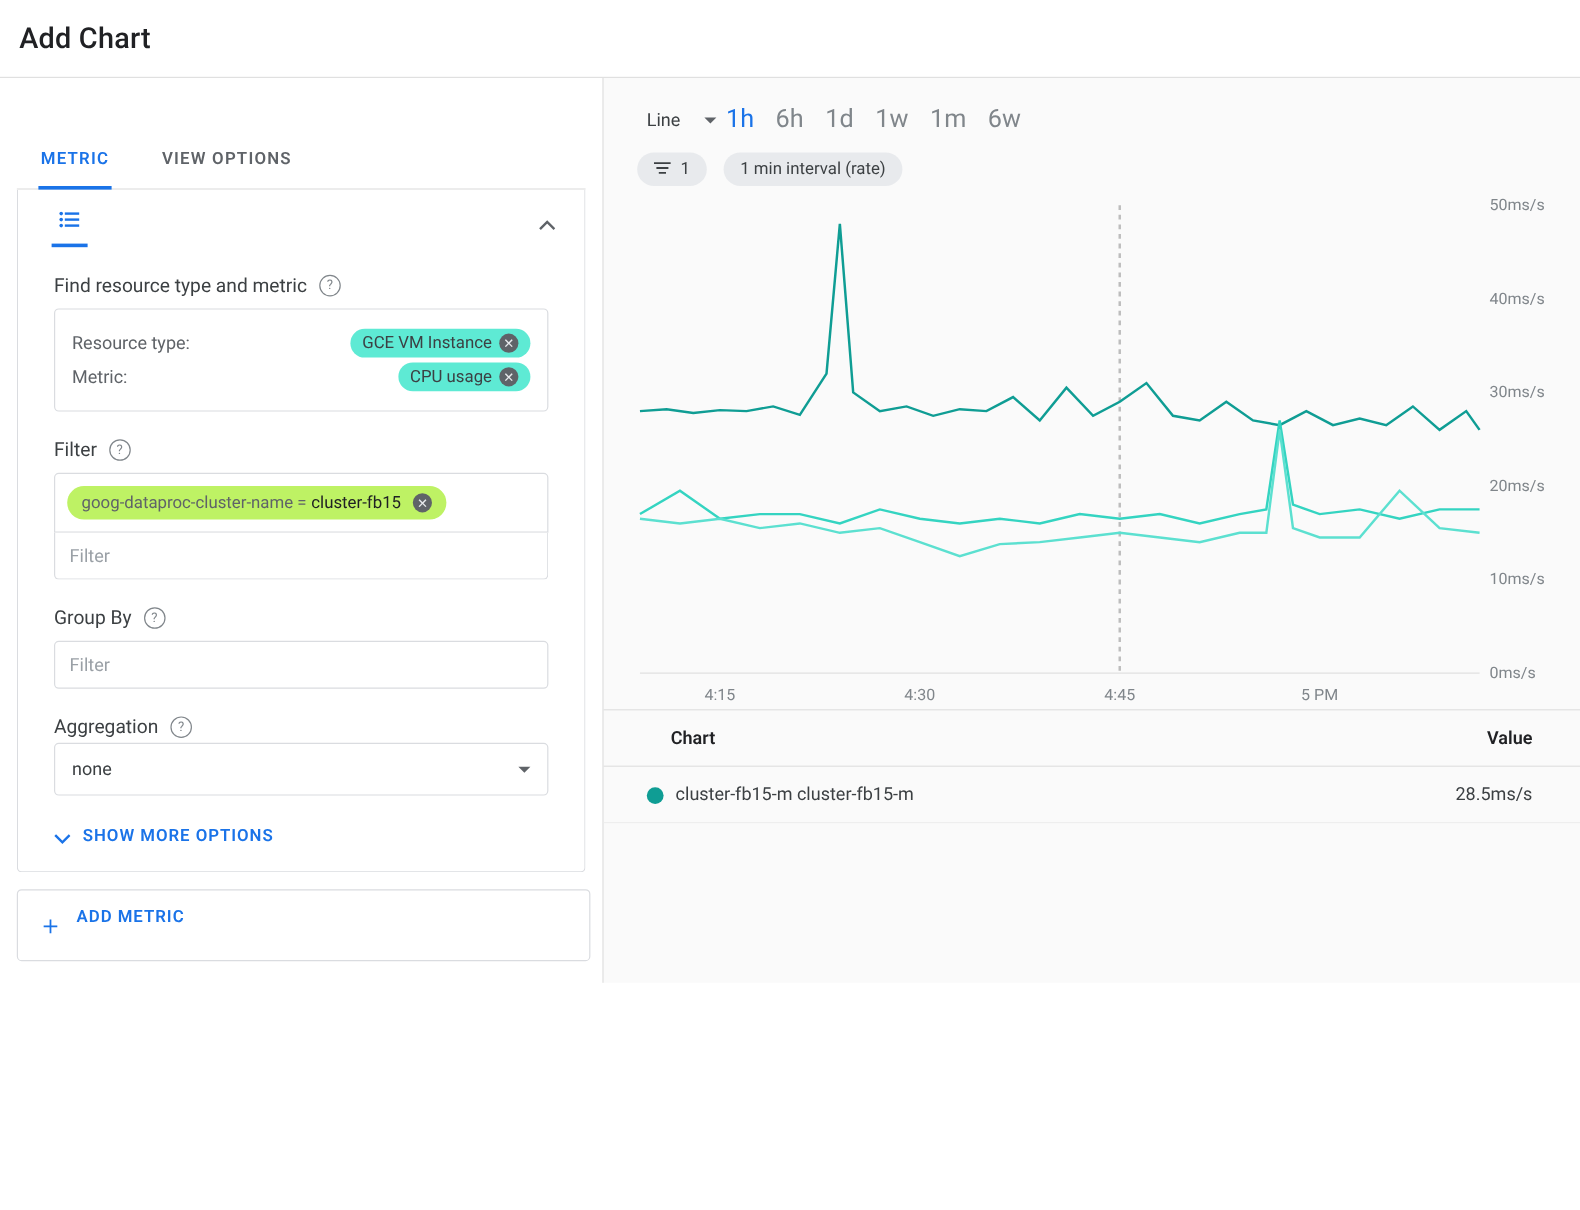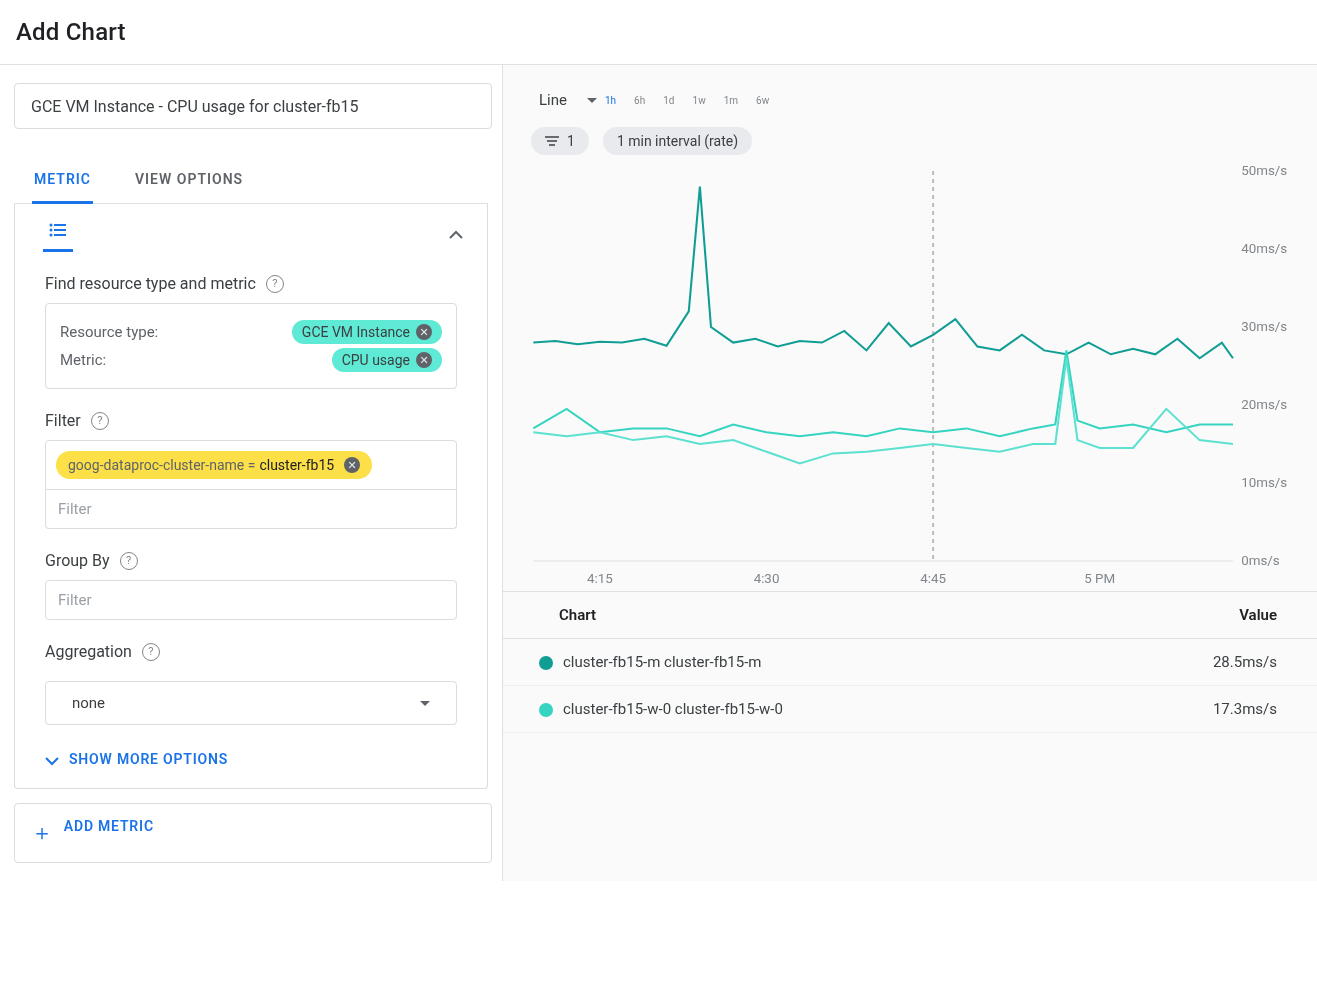--- a/index.html
+++ b/index.html
@@ -28,40 +28,40 @@
   .list-icon { color:#1a73e8; font-size:18px; border-bottom:3px solid #1a73e8; padding:8px 6px; }
   .chevron { color:#5f6368; font-size:18px; cursor:pointer; padding:6px 10px;}
 
   .section { padding:0 30px; margin-top:22px; }
   .section-label { font-size:16px; color:#3c4043; display:flex; align-items:center; gap:10px; }
   .help-icon { display:inline-flex; width:18px; height:18px; border:1.5px solid #80868b; border-radius:50%; align-items:center; justify-content:center; font-size:11px; color:#80868b; }
   .resource-box { border:1px solid #dadce0; border-radius:4px; padding:12px 14px; margin-top:10px; font-size:15px; color:#5f6368;}
   .resource-row { display:flex; align-items:center; gap:10px; margin:4px 0;justify-content:space-between;}
   .chip { background:#5eead4; border-radius:16px; padding:4px 10px; display:inline-flex; align-items:center; gap:6px; color:#3c4043; font-size:14px;}
   .chip .x { width:16px; height:16px; border-radius:50%; background:#5f6368; color:#e8eaed; font-size:11px; display:inline-flex; align-items:center; justify-content:center; cursor:pointer;}
-  .filter-chip { background:#fde047; border-radius:16px; padding:6px 12px; display:inline-flex; align-items:center; gap:4px; font-size:14px;}
+  .filter-chip { background:#bef264; border-radius:16px; padding:6px 12px; display:inline-flex; align-items:center; gap:4px; font-size:14px;}
   .filter-key { color:#5f6368; }
   .filter-val { color:#202124; }
   .text-field { border:1px solid #dadce0; border-radius:4px; padding:10px 12px; margin-top:10px; font-size:15px; color:#9aa0a6; background:#fff;}
   .text-field.top-open { border-top:none; border-radius:0 0 4px 4px; margin-top:0;}
   .text-field.inner-top { border-radius:4px 4px 0 0; }
 
-  .select-field { border:1px solid #dadce0; border-radius:4px; padding:12px 26px; display:flex; justify-content:space-between; align-items:center; font-size:15px; color:#3c4043; margin-top:20px; cursor:pointer;}
+  .select-field { border:1px solid #dadce0; border-radius:4px; padding:12px 14px; display:flex; justify-content:space-between; align-items:center; font-size:15px; color:#3c4043; margin-top:4px; cursor:pointer;}
   .caret-down { width:0; height:0; border-left:5px solid transparent; border-right:5px solid transparent; border-top:5px solid #5f6368; }
 
   .link-btn { color:#1a73e8; font-size:14px; font-weight:600; letter-spacing:0.8px; display:flex; align-items:flex-start; gap:10px; cursor:pointer; }
   .plus-icon { font-size:22px; font-weight:400; color:#1a73e8; }
   .chev-down-mini { font-size:16px; color:#1a73e8; }
 
   .add-metric-btn { border:1px solid #dadce0; border-radius:4px; padding:14px 16px; margin-top:14px; width:478px; }
 
   
   .rp-top { display:flex; align-items:center; padding:20px 28px 10px 28px;}
   .rp-select { font-size:15px; color:#3c4043; display:flex; align-items:center; gap:20px; padding:6px 8px; cursor:pointer;}
-  .time-tabs { display:flex; gap:18px; font-size:10px; color:#80868b;}
+  .time-tabs { display:flex; gap:18px; font-size:21px; color:#80868b;}
   .time-tab { cursor:pointer; }
   .time-tab.active { color:#1a73e8; }
 
   .chip-row { padding:0 28px; display:flex; gap:14px; margin-top:2px; margin-bottom:6px;}
   .pill { background:#e8eaed; border-radius:20px; padding:6px 14px; font-size:14px; color:#3c4043; display:inline-flex; align-items:center; gap:8px; cursor:pointer;}
   .filter-lines { display:inline-block; }
 
   .chart-area { position:relative; margin:0 12px 0 20px; height:430px; }
   svg.chart { width:100%; height:100%; }
   .axis-text { fill:#80868b; font-size:13px; }
@@ -83,21 +83,20 @@
 </style>
 </head>
 <body>
 <div class="container">
 
 <div class="page-title">Add Chart</div>
 
 <div class="body-row">
 
   <div class="left-col">
-    <div class="title-input">GCE VM Instance - CPU usage for cluster-fb15</div>
 
     <div class="tabs">
       <div class="tab active">METRIC</div>
       <div class="tab">VIEW OPTIONS</div>
     </div>
 
     <div class="metric-card">
       <div class="card-header">
         <span class="list-icon">
           <svg width="18" height="14" viewBox="0 0 18 14">
@@ -250,22 +249,18 @@
         <tr>
           <th style="padding-left:56px;">Chart</th>
           <th class="value">Value</th>
         </tr>
       </thead>
       <tbody id="legend-body">
             <tr>
               <td style="padding-left:36px;"><span class="dot m"></span><span>cluster-fb15-m cluster-fb15-m</span></td>
               <td class="value">28.5ms/s</td>
             </tr>
-            <tr>
-              <td style="padding-left:36px;"><span class="dot w0"></span><span>cluster-fb15-w-0 cluster-fb15-w-0</span></td>
-              <td class="value">17.3ms/s</td>
-            </tr>
           </tbody>
     </table>
   </div>
 </div>
 
 </div>
 
 </body></html>

